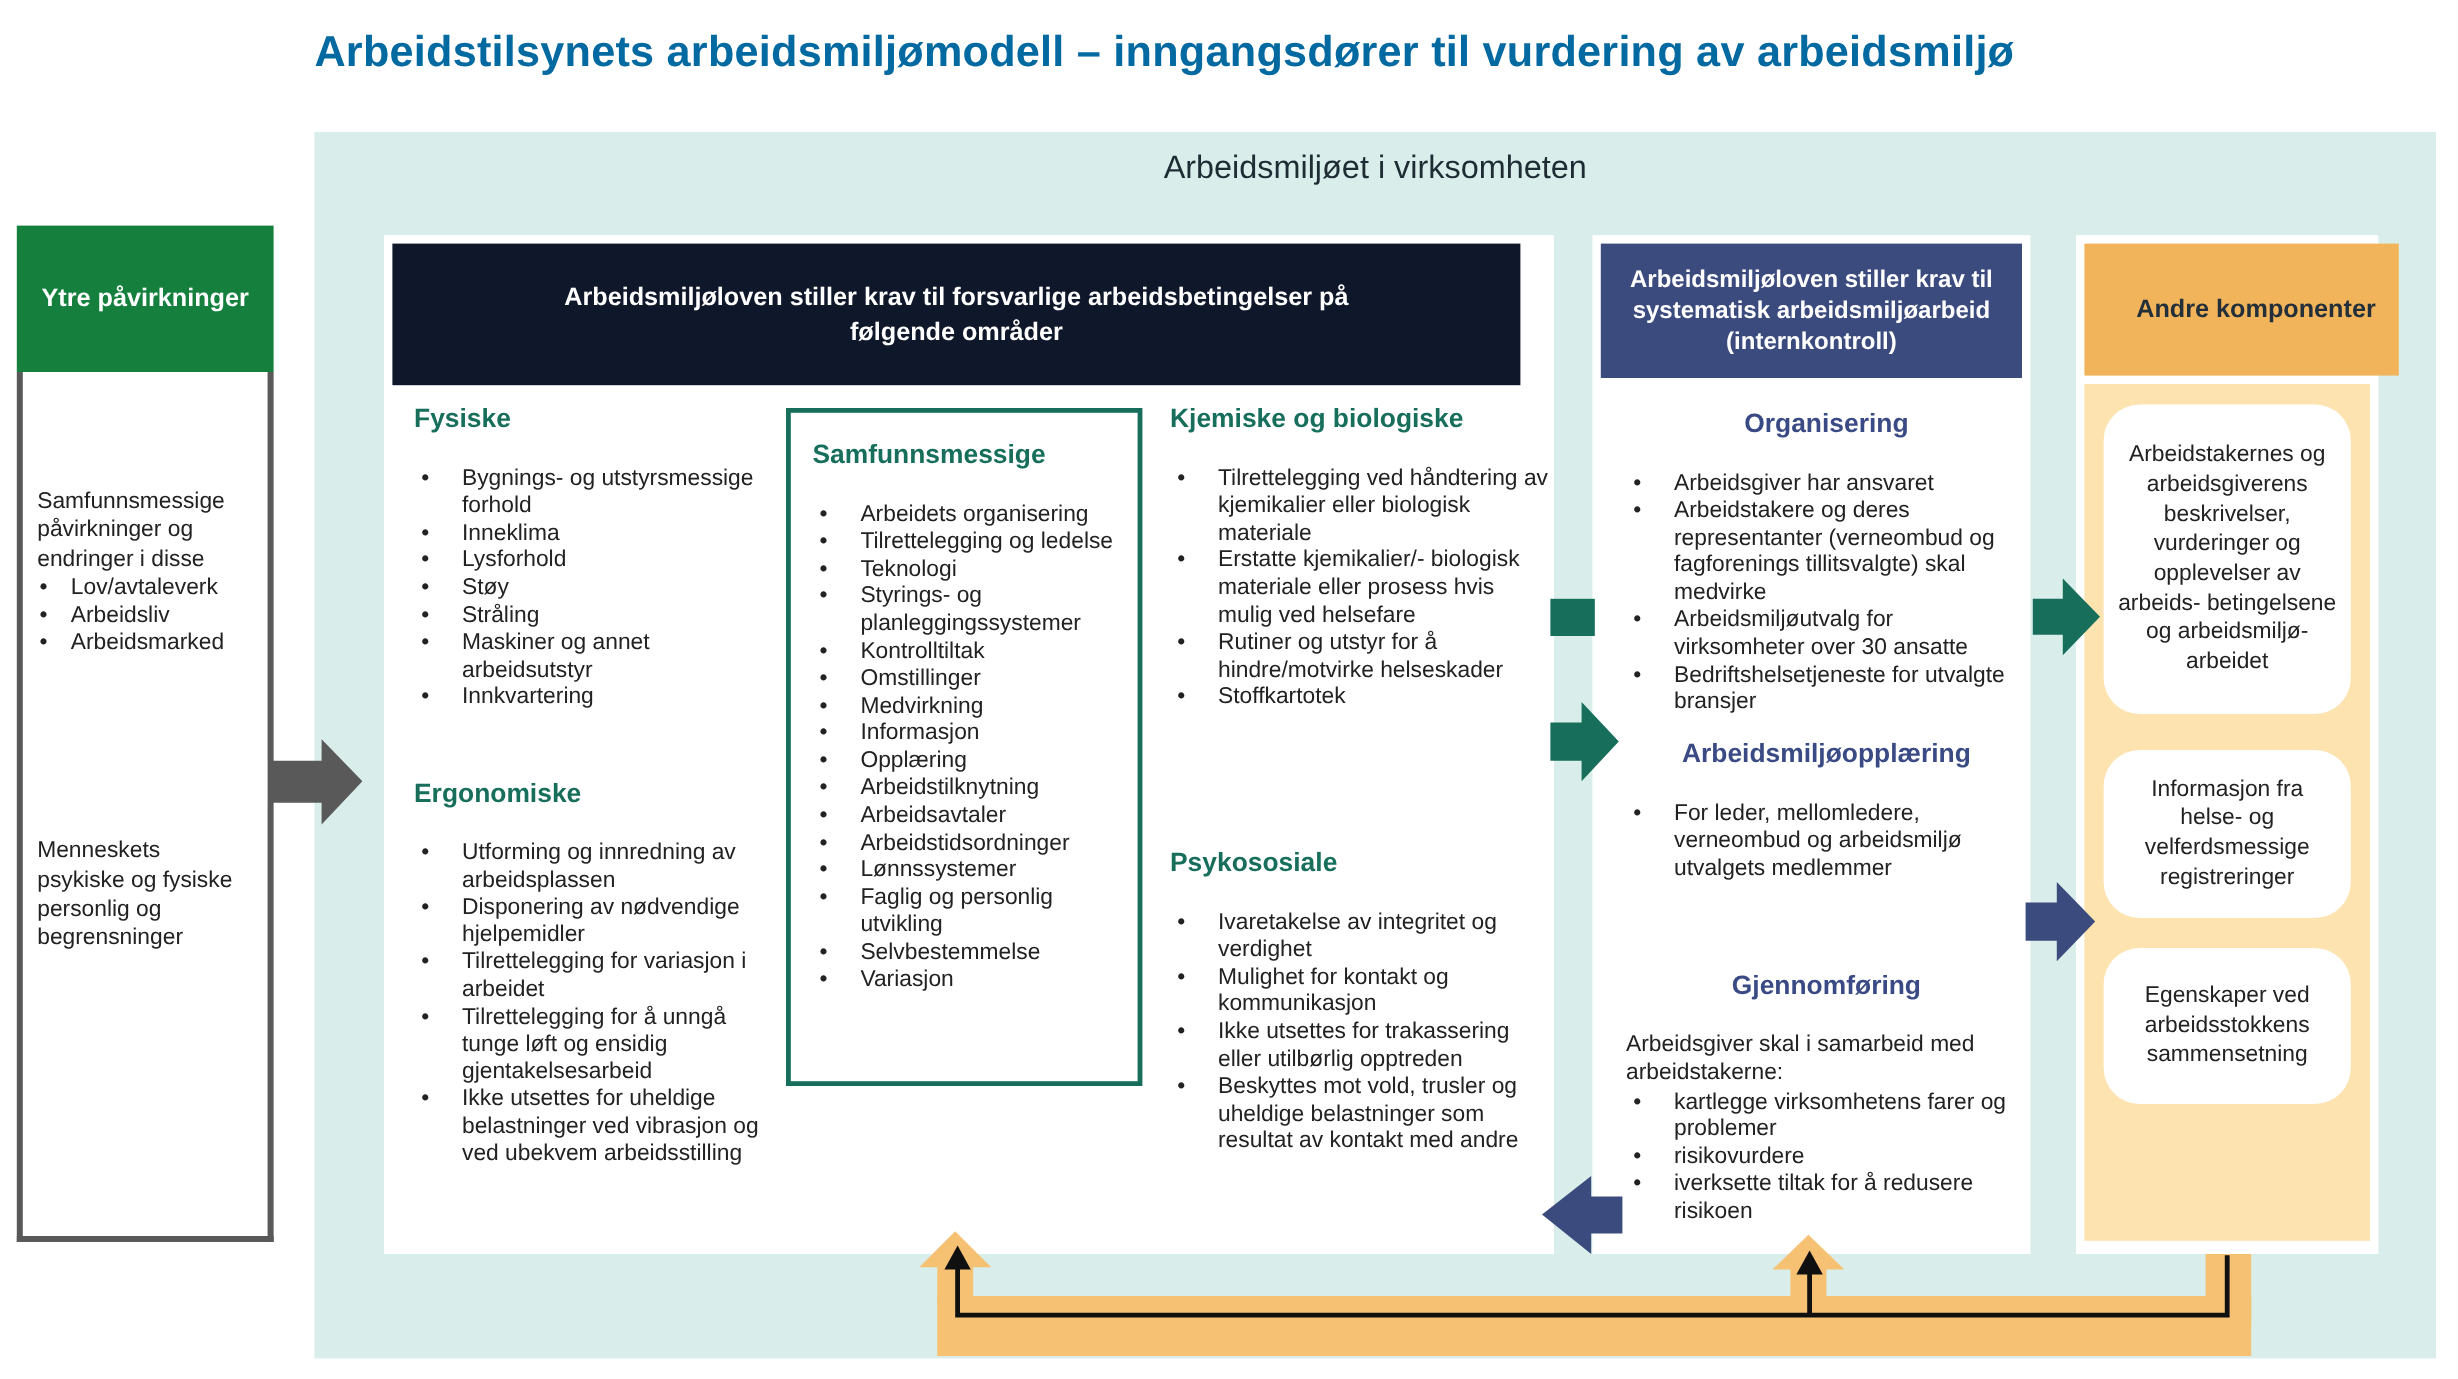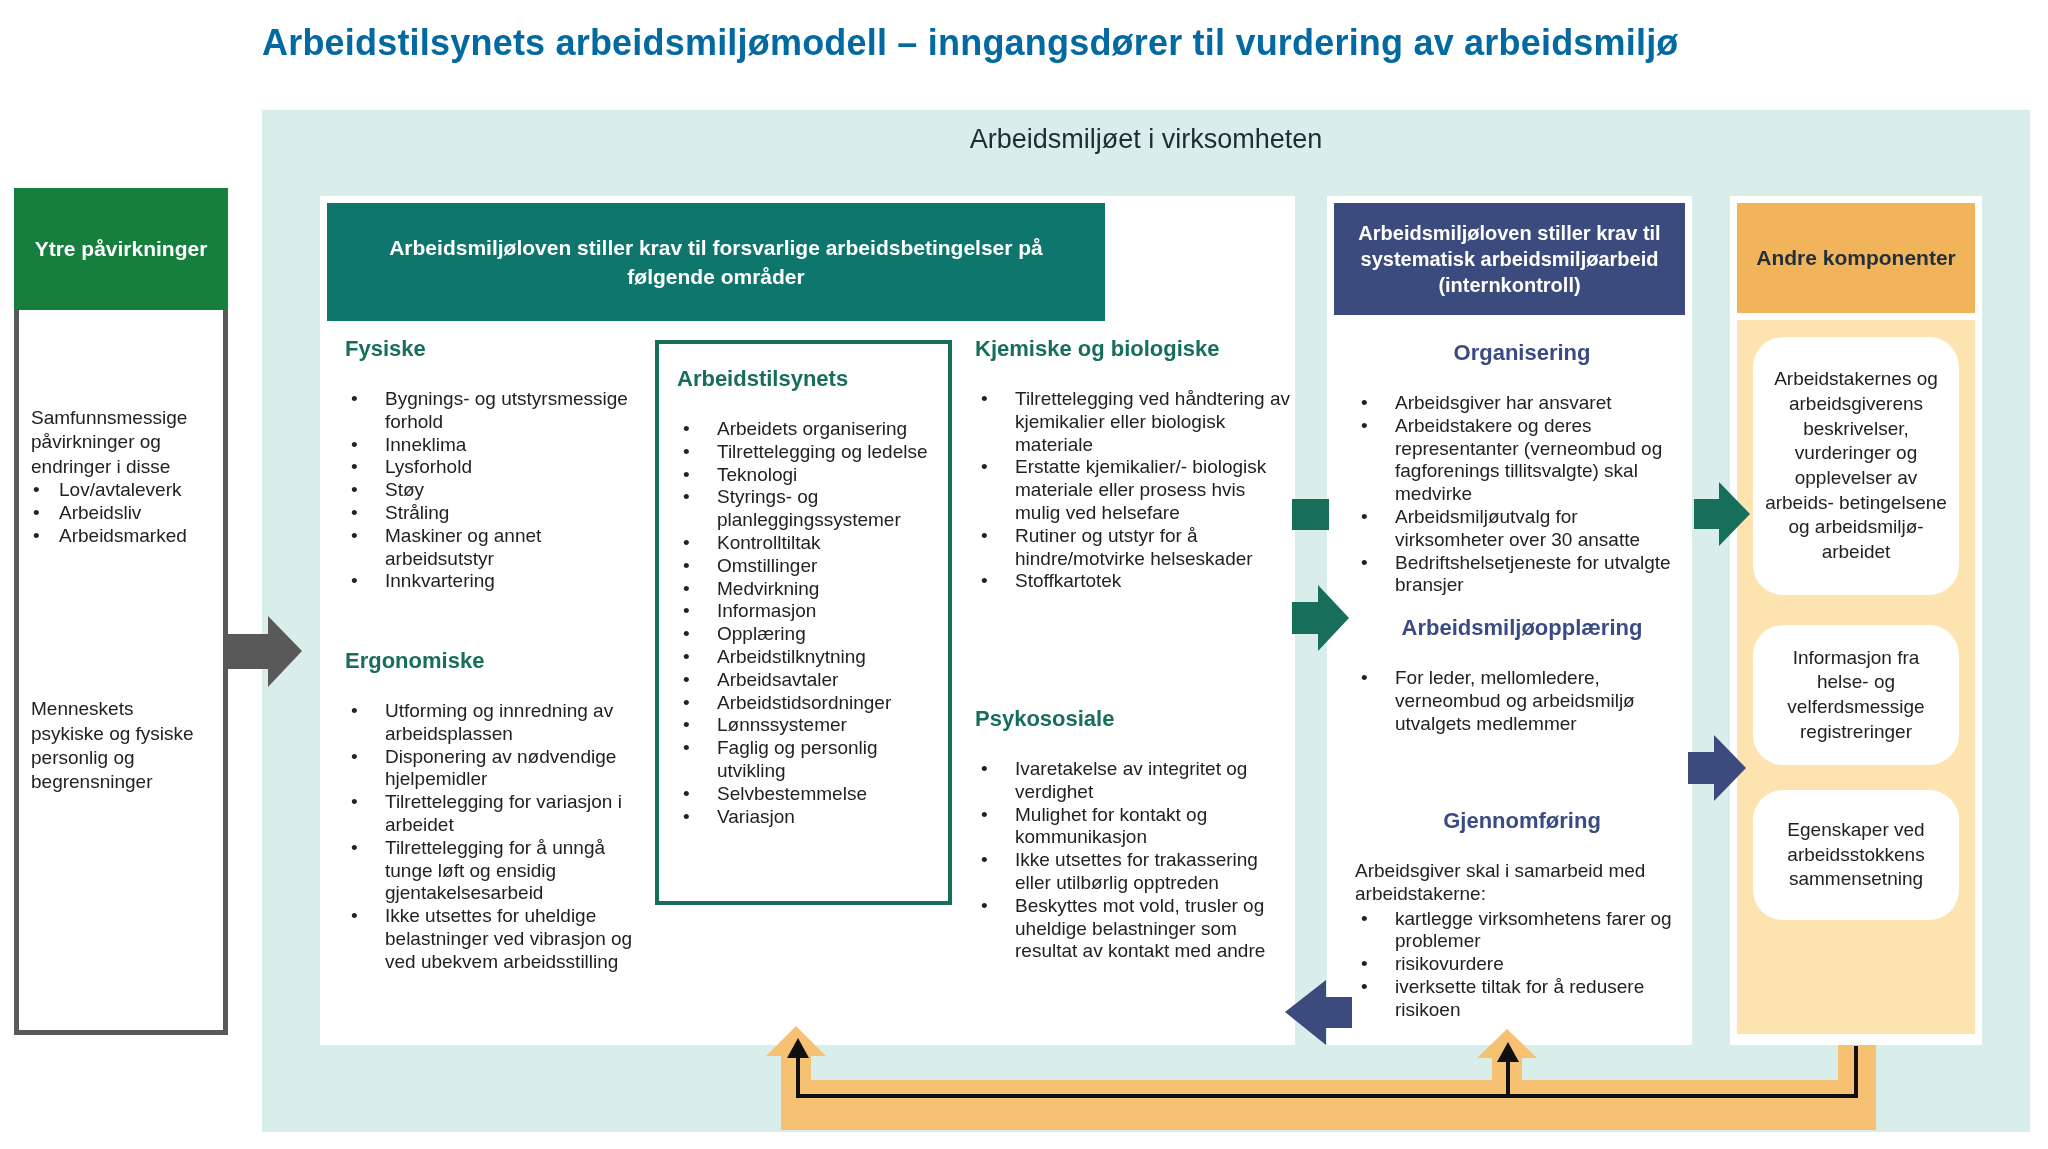--- a/index.html
+++ b/index.html
@@ -17,21 +17,21 @@
   #ext-box{left:14px;top:188px;width:214px;height:847px;z-index:10;}
   #ext-header{position:absolute;left:0;top:0;width:100%;height:122px;background:#15803d;color:#fff;
     display:flex;align-items:center;justify-content:center;text-align:center;font-weight:bold;font-size:21px;line-height:1.3;}
   #ext-body{position:absolute;left:0;top:122px;right:0;bottom:0;background:#fff;border:5px solid #595959;border-top:none;padding:16px 12px;}
   .ext-text{font-size:19px;line-height:1.28;color:#222;}
   #ext-block1{margin-top:80px;}
   #ext-block2{margin-top:150px;}
   
   .panel{background:#ffffff;z-index:10;}
   #main-box{left:320px;top:196px;width:975px;height:849px;}
-  #green-header{position:absolute;left:7px;top:7px;width:778px;height:118px;background:#0f766e;
+  #green-header{position:absolute;left:7px;top:7px;width:940px;height:118px;background:#0f172a;
     display:flex;align-items:center;justify-content:center;text-align:center;}
   #green-header span{color:#fff;font-weight:bold;font-size:21px;line-height:1.4;width:700px;}
   
   .sec-title{font-size:22px;font-weight:bold;color:#166e5b;margin:0 0 26px 0;}
   .navy .sec-title{color:#3a4a84;text-align:center;}
   .bullet-item{display:flex;font-size:19px;line-height:1.2;color:#222;}
   .bullet{flex:0 0 40px;padding-left:6px;box-sizing:border-box;}
   .bullet-text{flex:1;}
   .narrow .bullet{flex:0 0 28px;padding-left:2px;}
   #sec-fysiske{left:25px;top:140px;width:300px;}
@@ -44,21 +44,21 @@
   #navy-header{position:absolute;left:7px;top:7px;width:351px;height:112px;background:#3c4b7e;
     display:flex;align-items:center;justify-content:center;text-align:center;}
   #navy-header span{color:#fff;font-weight:bold;font-size:20px;line-height:1.3;width:323px;}
   #blk-organisering{left:28px;top:144px;width:334px;}
   #blk-opplaering{left:28px;top:419px;width:334px;}
   #blk-gjennomforing{left:28px;top:612px;width:334px;}
   .intro-text{font-size:19px;line-height:1.2;color:#222;margin-bottom:2px;}
   
   #orange-frame{left:1730px;top:196px;width:252px;height:849px;}
   #orange-header{position:absolute;left:7px;top:7px;width:238px;height:110px;background:#f2b45b;
-    display:flex;align-items:center;justify-content:center;text-align:center;font-weight:bold;font-size:21px;color:#23303a;}
+    display:flex;align-items:center;justify-content:center;text-align:center;font-weight:bold;font-size:21px;color:#23303a;padding-left:24px;}
   #cream{position:absolute;left:7px;top:124px;width:238px;height:714px;background:#fce3b0;}
   .round-box{position:absolute;left:16px;width:206px;background:#fff;border-radius:30px;
     display:flex;align-items:center;justify-content:center;text-align:center;box-sizing:border-box;padding:10px 12px;}
   .round-box span{font-size:19px;line-height:1.3;color:#222;}
   #rbox-1{top:17px;height:258px;}
   #rbox-2{top:305px;height:140px;}
   #rbox-3{top:470px;height:130px;}
   
   #overlay{left:0;top:0;width:2048px;height:1149px;z-index:40;pointer-events:none;}
 </style>
@@ -153,21 +153,21 @@
             <span class="bullet-text">Tilrettelegging for å unngå tunge løft og ensidig gjentakelsesarbeid</span>
           </div>
           <div class="bullet-item">
             <span class="bullet">•</span>
             <span class="bullet-text">Ikke utsettes for uheldige belastninger ved vibrasjon og ved ubekvem arbeidsstilling</span>
           </div>
         </div>
     </div>
 
     <div class="abs" id="org-box">
-      <div class="sec-title">Arbeidstilsynets</div>
+      <div class="sec-title">Samfunnsmessige</div>
       <div>
           <div class="bullet-item">
             <span class="bullet">•</span>
             <span class="bullet-text">Arbeidets organisering</span>
           </div>
           <div class="bullet-item">
             <span class="bullet">•</span>
             <span class="bullet-text">Tilrettelegging og ledelse</span>
           </div>
           <div class="bullet-item">

